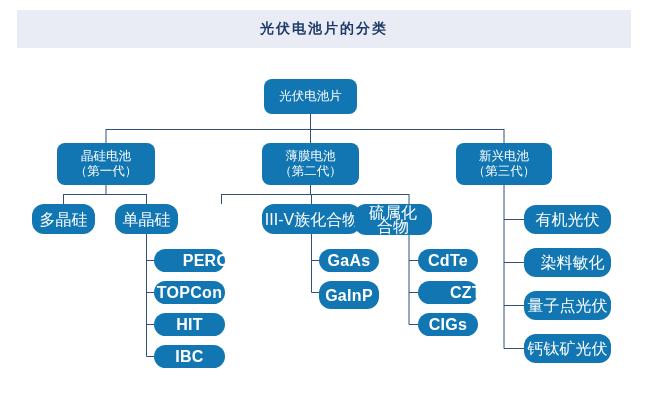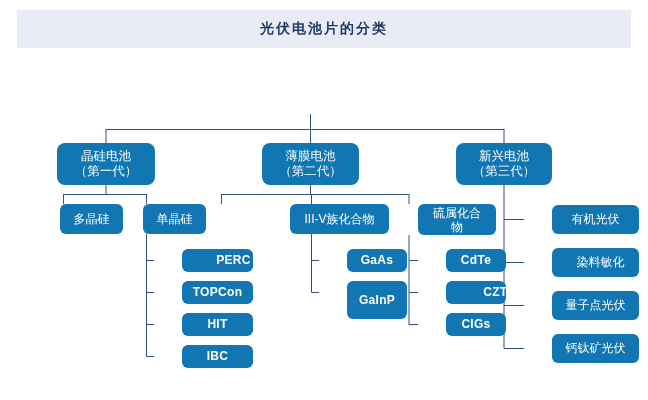--- a/index.html
+++ b/index.html
@@ -21,21 +21,21 @@
   }
   svg.connectors{position:absolute;left:0;top:0;pointer-events:none;}
   .node{
     position:absolute;box-sizing:border-box;
     background:var(--node-bg,#1176b2);
     color:var(--node-text,#ffffff);
     display:flex;flex-direction:column;align-items:center;justify-content:center;
     border-radius:8px;
     font-size:12.5px;line-height:15px;text-align:center;
   }
-  .node.small{border-radius:6px;font-size:12px;margin-left:28px;}
+  .node.small{border-radius:12px;font-size:16px;}
   .node.latin{font-weight:bold;letter-spacing:.3px;}
   .node .sub{font-size:12.5px;}
   .w56{display:inline-block;width:56px;line-height:14px;}
 </style>
 </head>
 <body>
 
 <div class="canvas">
 
   <div class="title-bar">
@@ -46,20 +46,23 @@
     <path fill="none" style="stroke:var(--line,#31507e);stroke-width:1" d="
       M310.5 114 V129 M106 129.5 H504 M106 129 V143 M310.5 129 V143 M504 129 V143
       M106 185 V194 M63.5 194.5 H146.5 M63.5 194 V204 M146.5 194 V204
       M310.5 185 V194 M221.5 194.5 H409 M221.5 194 V204 M311.5 194 V204 M409 194 V204
       M146.5 234 V356.5 M146.5 260.5 H154 M146.5 292.5 H154 M146.5 324.5 H154 M146.5 356.5 H154
       M311.5 234 V292.5 M311.5 260.5 H319 M311.5 292.5 H319
       M409 235 V324.5 M409 260.5 H418 M409 292.5 H418 M409 324.5 H418
       M504 185 V348.5 M504 219.5 H524 M504 262.5 H524 M504 305.5 H524 M504 348.5 H524"></path>
   </svg>
 
+  <div class="node" style="left:264px;top:79px;width:93px;height:35px;">
+    <span>光伏电池片</span>
+  </div>
 
   <div class="node" style="left:57px;top:143px;width:98px;height:42px;">
     <span>晶硅电池</span>
     <span class="sub">（第一代）</span>
   </div>
   <div class="node" style="left:262px;top:143px;width:97px;height:42px;">
     <span>薄膜电池</span>
     <span class="sub">（第二代）</span>
   </div>
   <div class="node" style="left:456px;top:143px;width:96px;height:42px;">
@@ -69,41 +72,41 @@
 
   <div class="node small" style="left:32px;top:204px;width:63px;height:30px;">
     <span>多晶硅</span>
   </div>
   <div class="node small" style="left:115px;top:204px;width:63px;height:30px;">
     <span>单晶硅</span>
   </div>
   <div class="node small" style="left:262px;top:204px;width:99px;height:30px;">
     <span>III-V族化合物</span>
   </div>
-  <div class="node small" style="left:390px;top:204px;width:78px;height:31px;text-align:center;">
+  <div class="node small" style="left:354px;top:204px;width:78px;height:31px;text-align:center;">
     <span class="w56">硫属化合物</span>
   </div>
 
   <div class="node small latin" style="left:154px;top:249px;width:71px;height:23px;padding-left:32px;">
     <span>PERC</span>
   </div>
   <div class="node small latin" style="left:154px;top:281px;width:71px;height:23px;">
     <span>TOPCon</span>
   </div>
   <div class="node small latin" style="left:154px;top:313px;width:71px;height:23px;">
     <span>HIT</span>
   </div>
   <div class="node small latin" style="left:154px;top:345px;width:71px;height:23px;">
     <span>IBC</span>
   </div>
 
   <div class="node small latin" style="left:319px;top:249px;width:60px;height:23px;">
     <span>GaAs</span>
   </div>
-  <div class="node small latin" style="left:319px;top:281px;width:60px;height:38px;">
+  <div class="node small latin" style="left:319px;top:281px;width:60px;height:28px;">
     <span>GaInP</span>
   </div>
 
   <div class="node small latin" style="left:418px;top:249px;width:60px;height:23px;">
     <span>CdTe</span>
   </div>
   <div class="node small latin" style="left:418px;top:281px;width:60px;height:23px;padding-left:47px;">
     <span>CZTS</span>
   </div>
   <div class="node small latin" style="left:418px;top:313px;width:60px;height:23px;">

